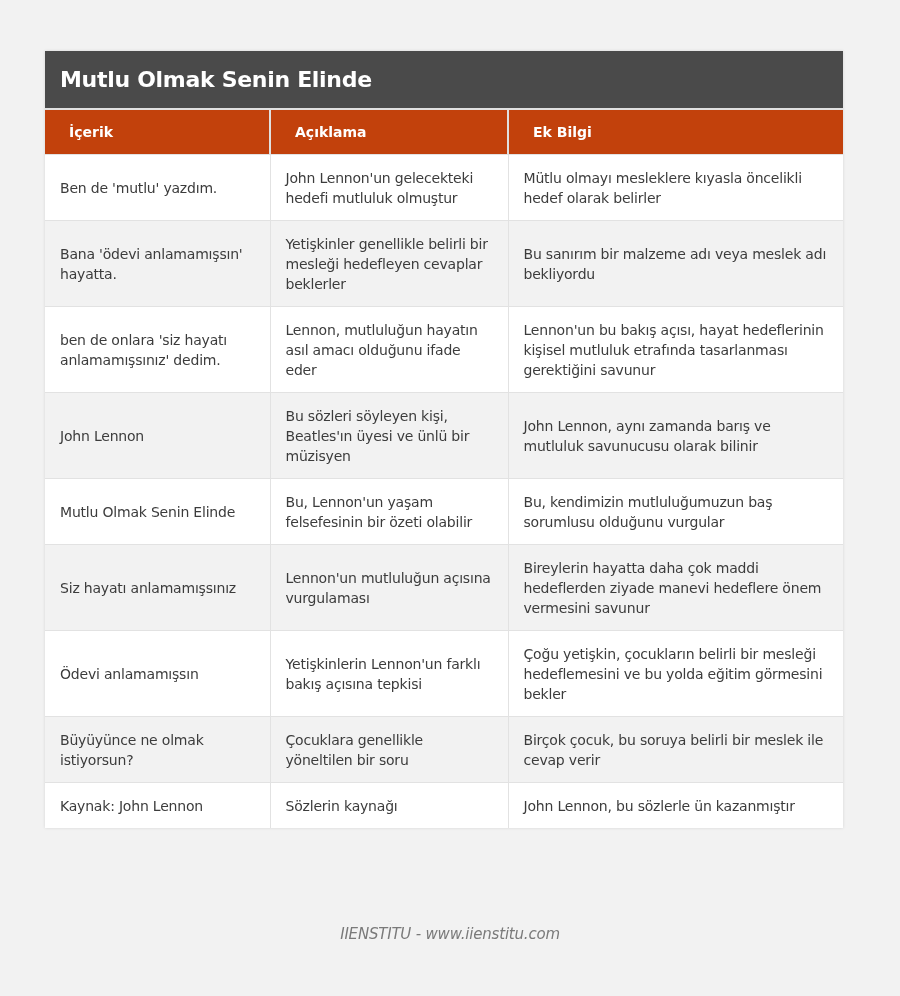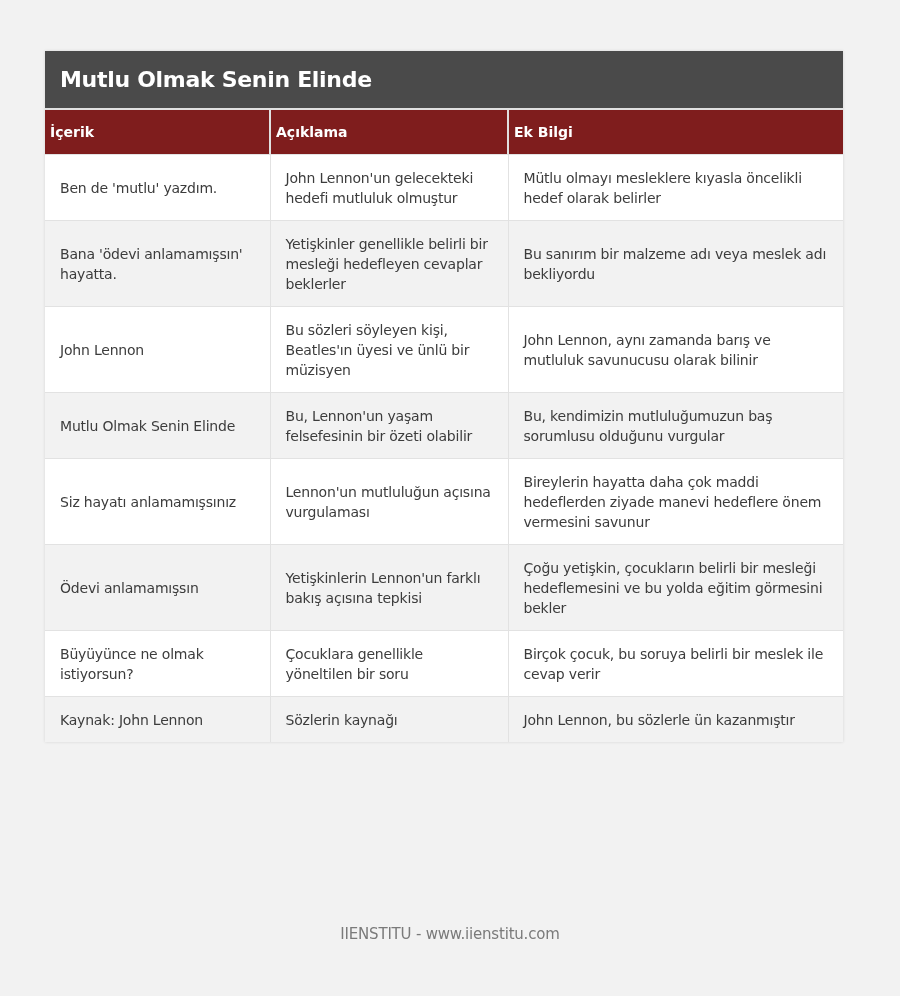--- a/index.html
+++ b/index.html
@@ -35,26 +35,26 @@
     }
     table {
       width: 100%;
       border-collapse: collapse;
       table-layout: fixed;
     }
     col.c1 { width: 225px; }
     col.c2 { width: 238px; }
     col.c3 { width: 335px; }
     thead th {
-      background: #7f1d1d;
+      background: #c2410c;
       color: #ffffff;
       font-size: 14px;
       font-weight: bold;
       text-align: left;
-      padding: 0 5px;
+      padding: 0 24px;
       height: 44px;
       border-top: 2px solid #e0e0e0;
       border-right: 2px solid #e0e0e0;
     }
     thead th:last-child { border-right: none; }
     tbody td {
       font-size: 14px;
       color: #3c3c3c;
       line-height: 20px;
       padding: 0 15px;
@@ -71,20 +71,21 @@
     tbody tr.h1 td { height: 45px; }
     .footer {
       position: absolute;
       left: 0;
       top: 925px;
       width: 900px;
       text-align: center;
       font-size: 15px;
       color: #7a7a7a;
       letter-spacing: -0.2px;
+      font-style: italic;
     }
   </style>
 </head>
 <body>
 
 <div class="card">
   <div class="title-bar">Mutlu Olmak Senin Elinde</div>
   <table>
     <colgroup>
         <col class="c1">
@@ -101,20 +102,25 @@
     <tbody>
       <tr class="h2">
         <td>Ben de 'mutlu' yazdım.</td>
         <td>John Lennon'un gelecekteki hedefi mutluluk olmuştur</td>
         <td>Mütlu olmayı mesleklere kıyasla öncelikli hedef olarak belirler</td>
       </tr>
       <tr class="h3">
         <td>Bana 'ödevi anlamamışsın' hayatta.</td>
         <td>Yetişkinler genellikle belirli bir mesleği hedefleyen cevaplar beklerler</td>
         <td>Bu sanırım bir malzeme adı veya meslek adı bekliyordu</td>
+      </tr>
+      <tr class="h3">
+        <td>ben de onlara 'siz hayatı anlamamışsınız' dedim.</td>
+        <td>Lennon, mutluluğun hayatın asıl amacı olduğunu ifade eder</td>
+        <td>Lennon'un bu bakış açısı, hayat hedeflerinin kişisel mutluluk etrafında tasarlanması gerektiğini savunur</td>
       </tr>
       <tr class="h3">
         <td>John Lennon</td>
         <td>Bu sözleri söyleyen kişi, Beatles'ın üyesi ve ünlü bir müzisyen</td>
         <td>John Lennon, aynı zamanda barış ve mutluluk savunucusu olarak bilinir</td>
       </tr>
       <tr class="h2">
         <td>Mutlu Olmak Senin Elinde</td>
         <td>Bu, Lennon'un yaşam felsefesinin bir özeti olabilir</td>
         <td>Bu, kendimizin mutluluğumuzun baş sorumlusu olduğunu vurgular</td>

